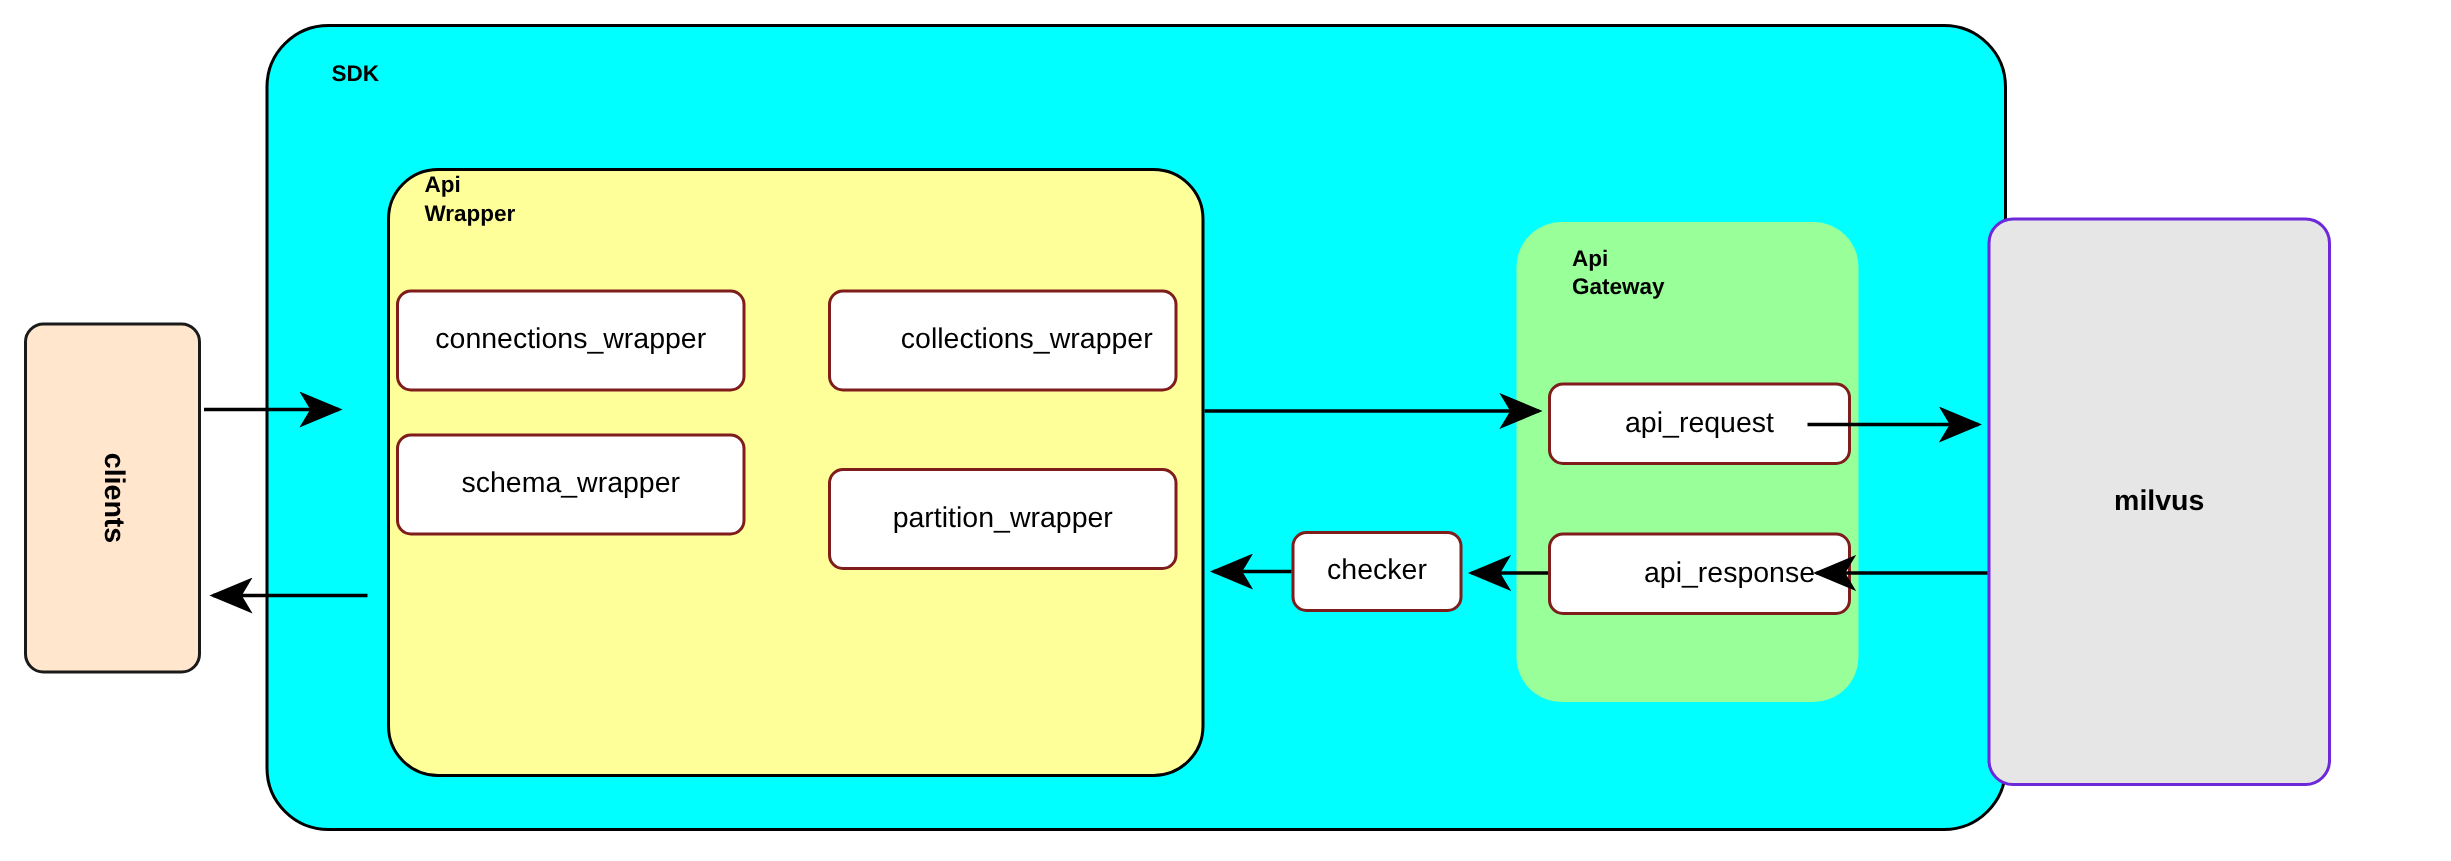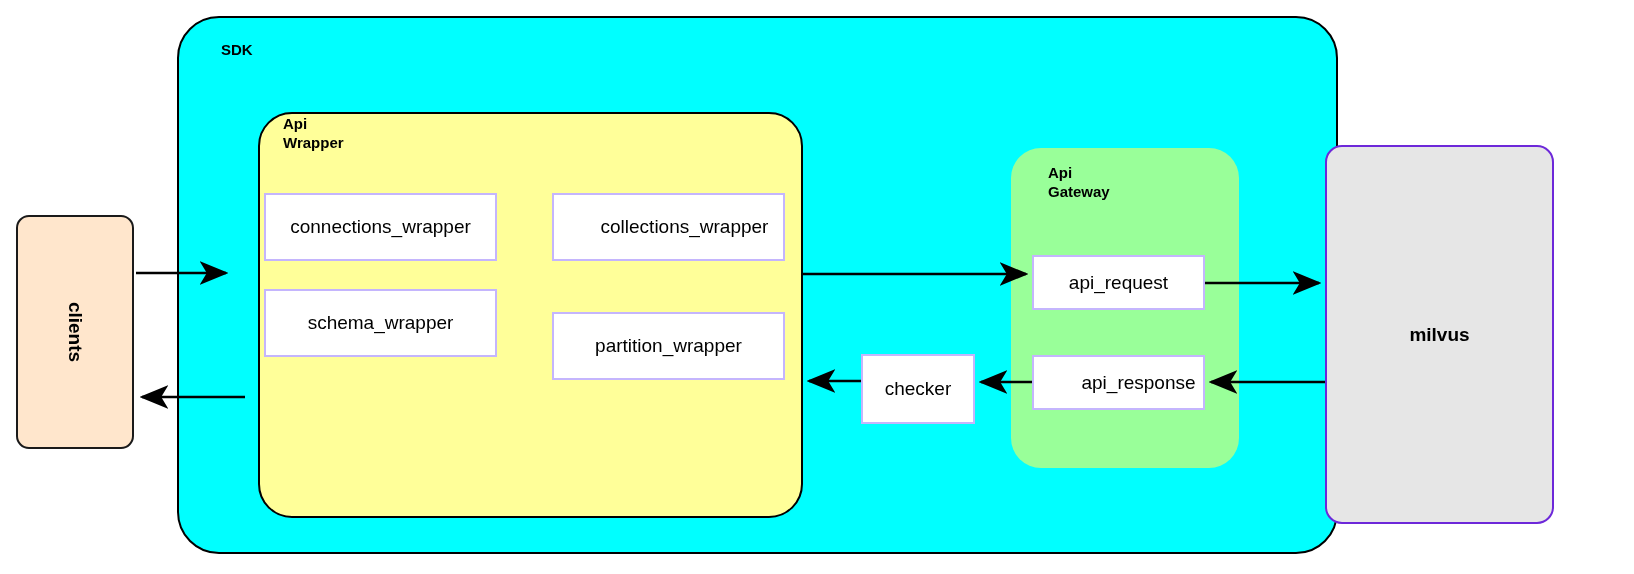--- a/index.html
+++ b/index.html
@@ -57,43 +57,43 @@
   }
   #sdk-label { left: 221px; top: 40px; }
   #api-wrapper-label { left: 283px; top: 114px; }
   #api-gateway-label { left: 1048px; top: 163px; }
 
   
   .node {
     position: absolute;
     box-sizing: border-box;
     background: #ffffff;
-    border: 2px solid #c4b5fd;
-    border-radius: 0;
+    border: 2px solid #7f1d1d;
+    border-radius: 10px;
     display: flex;
     align-items: center;
     justify-content: center;
     font-size: 19px;
     color: #000000;
   }
   .wrap-node { width: 233px; height: 68px; }
   #node-connections_wrapper { left: 264px; top: 193px; }
   #node-collections_wrapper { left: 552px; top: 193px; padding-left: 32px; }
   #node-schema_wrapper     { left: 264px; top: 289px; }
   #node-partition_wrapper  { left: 552px; top: 289px; margin-top: 23px; }
   #node-index_wrapper      { left: 264px; top: 385px; }
   #node-utility_wrapper    { left: 552px; top: 385px; }
 
   #node-checker {
     left: 861px;
     top: 354px;
     width: 114px;
-    height: 70px;
+    height: 54px;
   }
-  .gw-node { width: 173px; height: 55px; }
+  .gw-node { width: 202px; height: 55px; }
   #node-api_request  { left: 1032px; top: 255px; }
   #node-api_response { left: 1032px; top: 355px; padding-left: 40px; }
 
   
   #node-clients {
     left: 16px;
     top: 215px;
     width: 118px;
     height: 234px;
     background: #ffe6cc;

